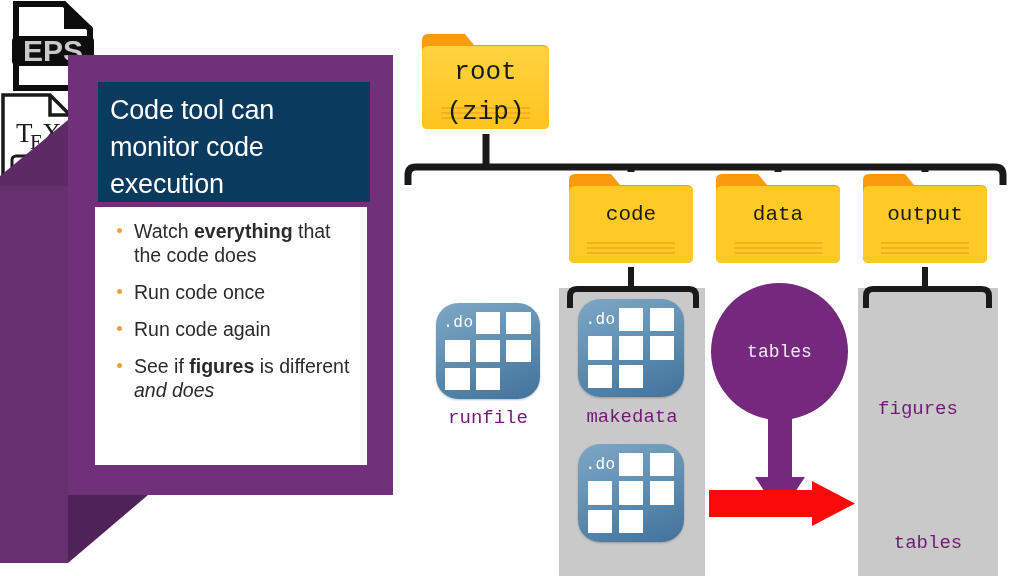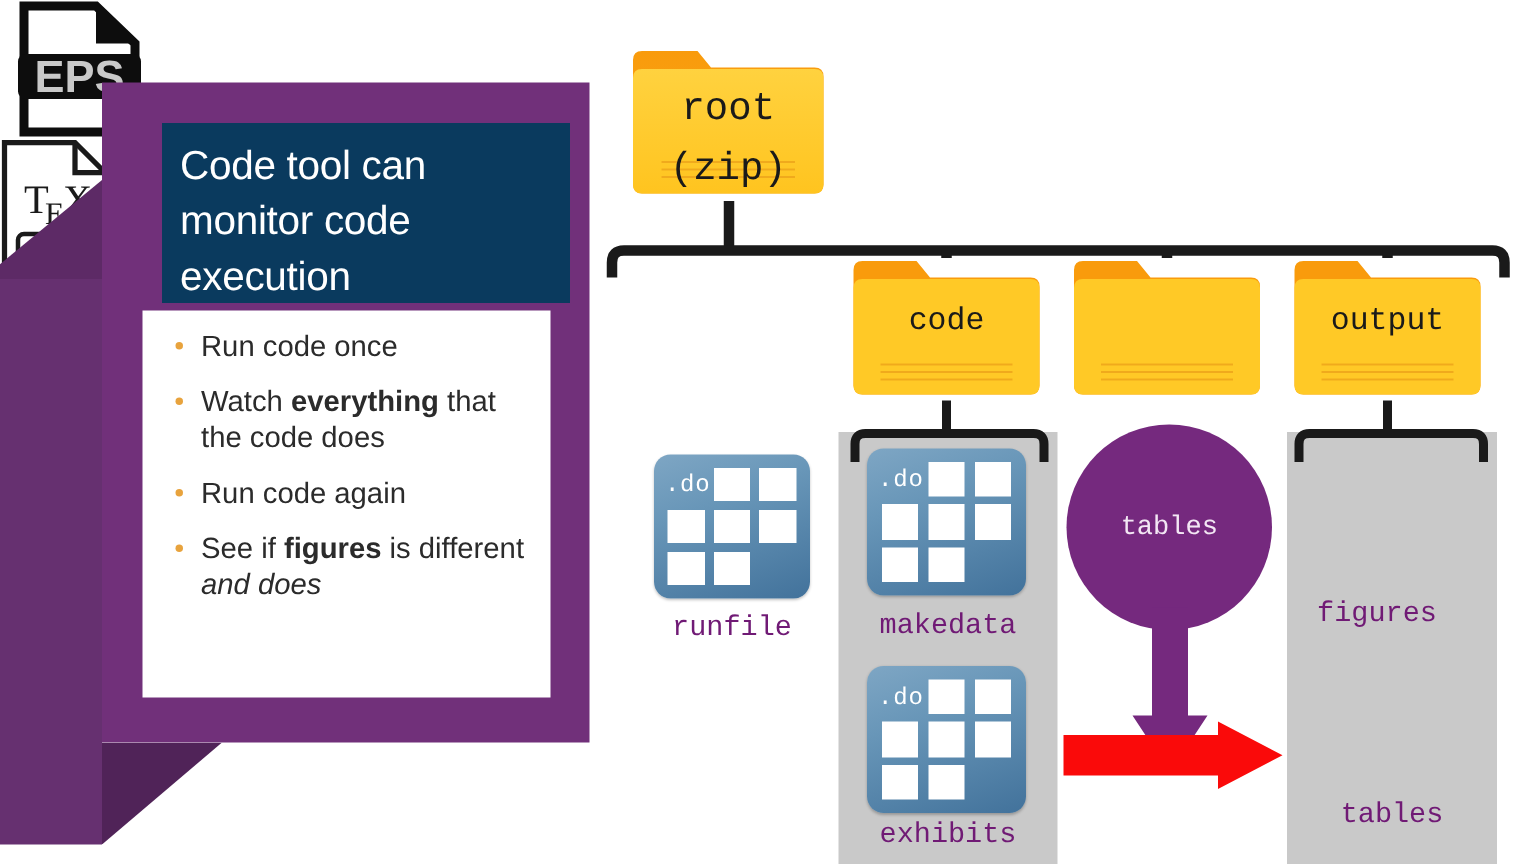--- a/index.html
+++ b/index.html
@@ -50,21 +50,21 @@
   .slab-face {
     position: absolute;
     left: -12px;
     top: 185px;
     width: 80px;
     height: 378px;
     background: #663070;
   }
   .panel-head {
     position: absolute;
-    left: 108px;
+    left: 98px;
     top: 82px;
     width: 272px;
     height: 120px;
     background: #0A3A5E;
     box-sizing: border-box;
     padding: 10px 12px 0 12px;
   }
   .panel-head-text {
     color: #ffffff;
     font-size: 27px;
@@ -137,21 +137,21 @@
   .graypanel {
     position: absolute;
     background: #C9C9C9;
   }
   #gray-code   { left: 559px; top: 288px; width: 146px; height: 288px; }
   #gray-output { left: 858px; top: 288px; width: 140px; height: 288px; }
 
   
   .doicon {
     position: absolute;
-    border-radius: 11px;
+    border-radius: 22px;
     background: linear-gradient(160deg, #7EA6C4 0%, #6896B8 35%, #42729B 100%);
     box-shadow: 0 1px 2px rgba(0,0,0,0.25);
   }
   .doicon .grid {
     position: absolute;
     left: 9%;
     top: 9%;
     width: 82%;
     height: 82%;
     display: grid;
@@ -256,24 +256,24 @@
     <div class="bevel-tri-bottom"></div>
   </div>
 
   <div class="panel-head">
     <div class="panel-head-text">Code tool can monitor code execution</div>
   </div>
 
   <div class="panel-body">
     <ul class="bullet-list">
       <li class="bullet-item">
-        <span>Run code once</span><b></b><span></span><i></i>
+        <span>Watch </span><b>everything</b><span> that the code does</span><i></i>
       </li>
       <li class="bullet-item">
-        <span>Watch </span><b>everything</b><span> that the code does</span><i></i>
+        <span>Run code once</span><b></b><span></span><i></i>
       </li>
       <li class="bullet-item">
         <span>Run code again</span><b></b><span></span><i></i>
       </li>
       <li class="bullet-item">
         <span>See if </span><b>figures</b><span> is different </span><i>and does</i>
       </li>
     </ul>
   </div>
 
@@ -339,20 +339,21 @@
   <div class="folder" id="folder-data">
     <svg width="130" height="97" viewBox="0 0 130 97">
       <path d="M3,10 q0,-6 6,-6 H45 l9,11 H121 q6,0 6,6 V87 q0,6 -6,6 H9 q-6,0 -6,-6 Z" fill="#F99B0C"></path>
       <path d="M3,22 q0,-6 6,-6 H121 q6,0 6,6 V87 q0,6 -6,6 H9 q-6,0 -6,-6 Z" fill="#FFC926"></path>
       <g stroke="#F0A91C" stroke-width="1.4" opacity="0.95">
         <line x1="21" y1="73" x2="109" y2="73"></line>
         <line x1="21" y1="78" x2="109" y2="78"></line>
         <line x1="21" y1="83" x2="109" y2="83"></line>
       </g>
     </svg>
+    <div class="folder-label flabel">data</div>
   </div>
 
   <div class="folder" id="folder-output">
     <svg width="130" height="97" viewBox="0 0 130 97">
       <path d="M3,10 q0,-6 6,-6 H45 l9,11 H121 q6,0 6,6 V87 q0,6 -6,6 H9 q-6,0 -6,-6 Z" fill="#F99B0C"></path>
       <path d="M3,22 q0,-6 6,-6 H121 q6,0 6,6 V87 q0,6 -6,6 H9 q-6,0 -6,-6 Z" fill="#FFC926"></path>
       <g stroke="#F0A91C" stroke-width="1.4" opacity="0.95">
         <line x1="21" y1="73" x2="109" y2="73"></line>
         <line x1="21" y1="78" x2="109" y2="78"></line>
         <line x1="21" y1="83" x2="109" y2="83"></line>
@@ -400,21 +401,20 @@
         <div class="cell"></div>
       <div class="cell"></div>
         <div class="cell"></div>
         <div class="cell"></div>
       <div class="cell"></div>
         <div class="cell"></div>
         <div class="cell blank"></div>
     </div>
     <div class="ext">.do</div>
   </div>
-  <div class="icon-caption" id="cap-exhibits">exhibits</div>
 
   <div id="eps-icon">
     <svg width="82" height="92" viewBox="0 0 82 92">
       <path d="M4,4 H52 L78,29 V88 H4 Z" fill="none" stroke="#0d0d0d" stroke-width="6"></path>
       <path d="M52,4 L52,29 L78,29 Z" fill="#0d0d0d"></path>
       <rect x="0" y="36" width="82" height="30" rx="5" fill="#0d0d0d"></rect>
       <text x="41" y="61" text-anchor="middle" font-family="'Liberation Sans',sans-serif" font-size="30" font-weight="bold" fill="#C9C9C9">EPS</text>
     </svg>
   </div>
   <div class="icon-caption" id="cap-figures">figures</div>

